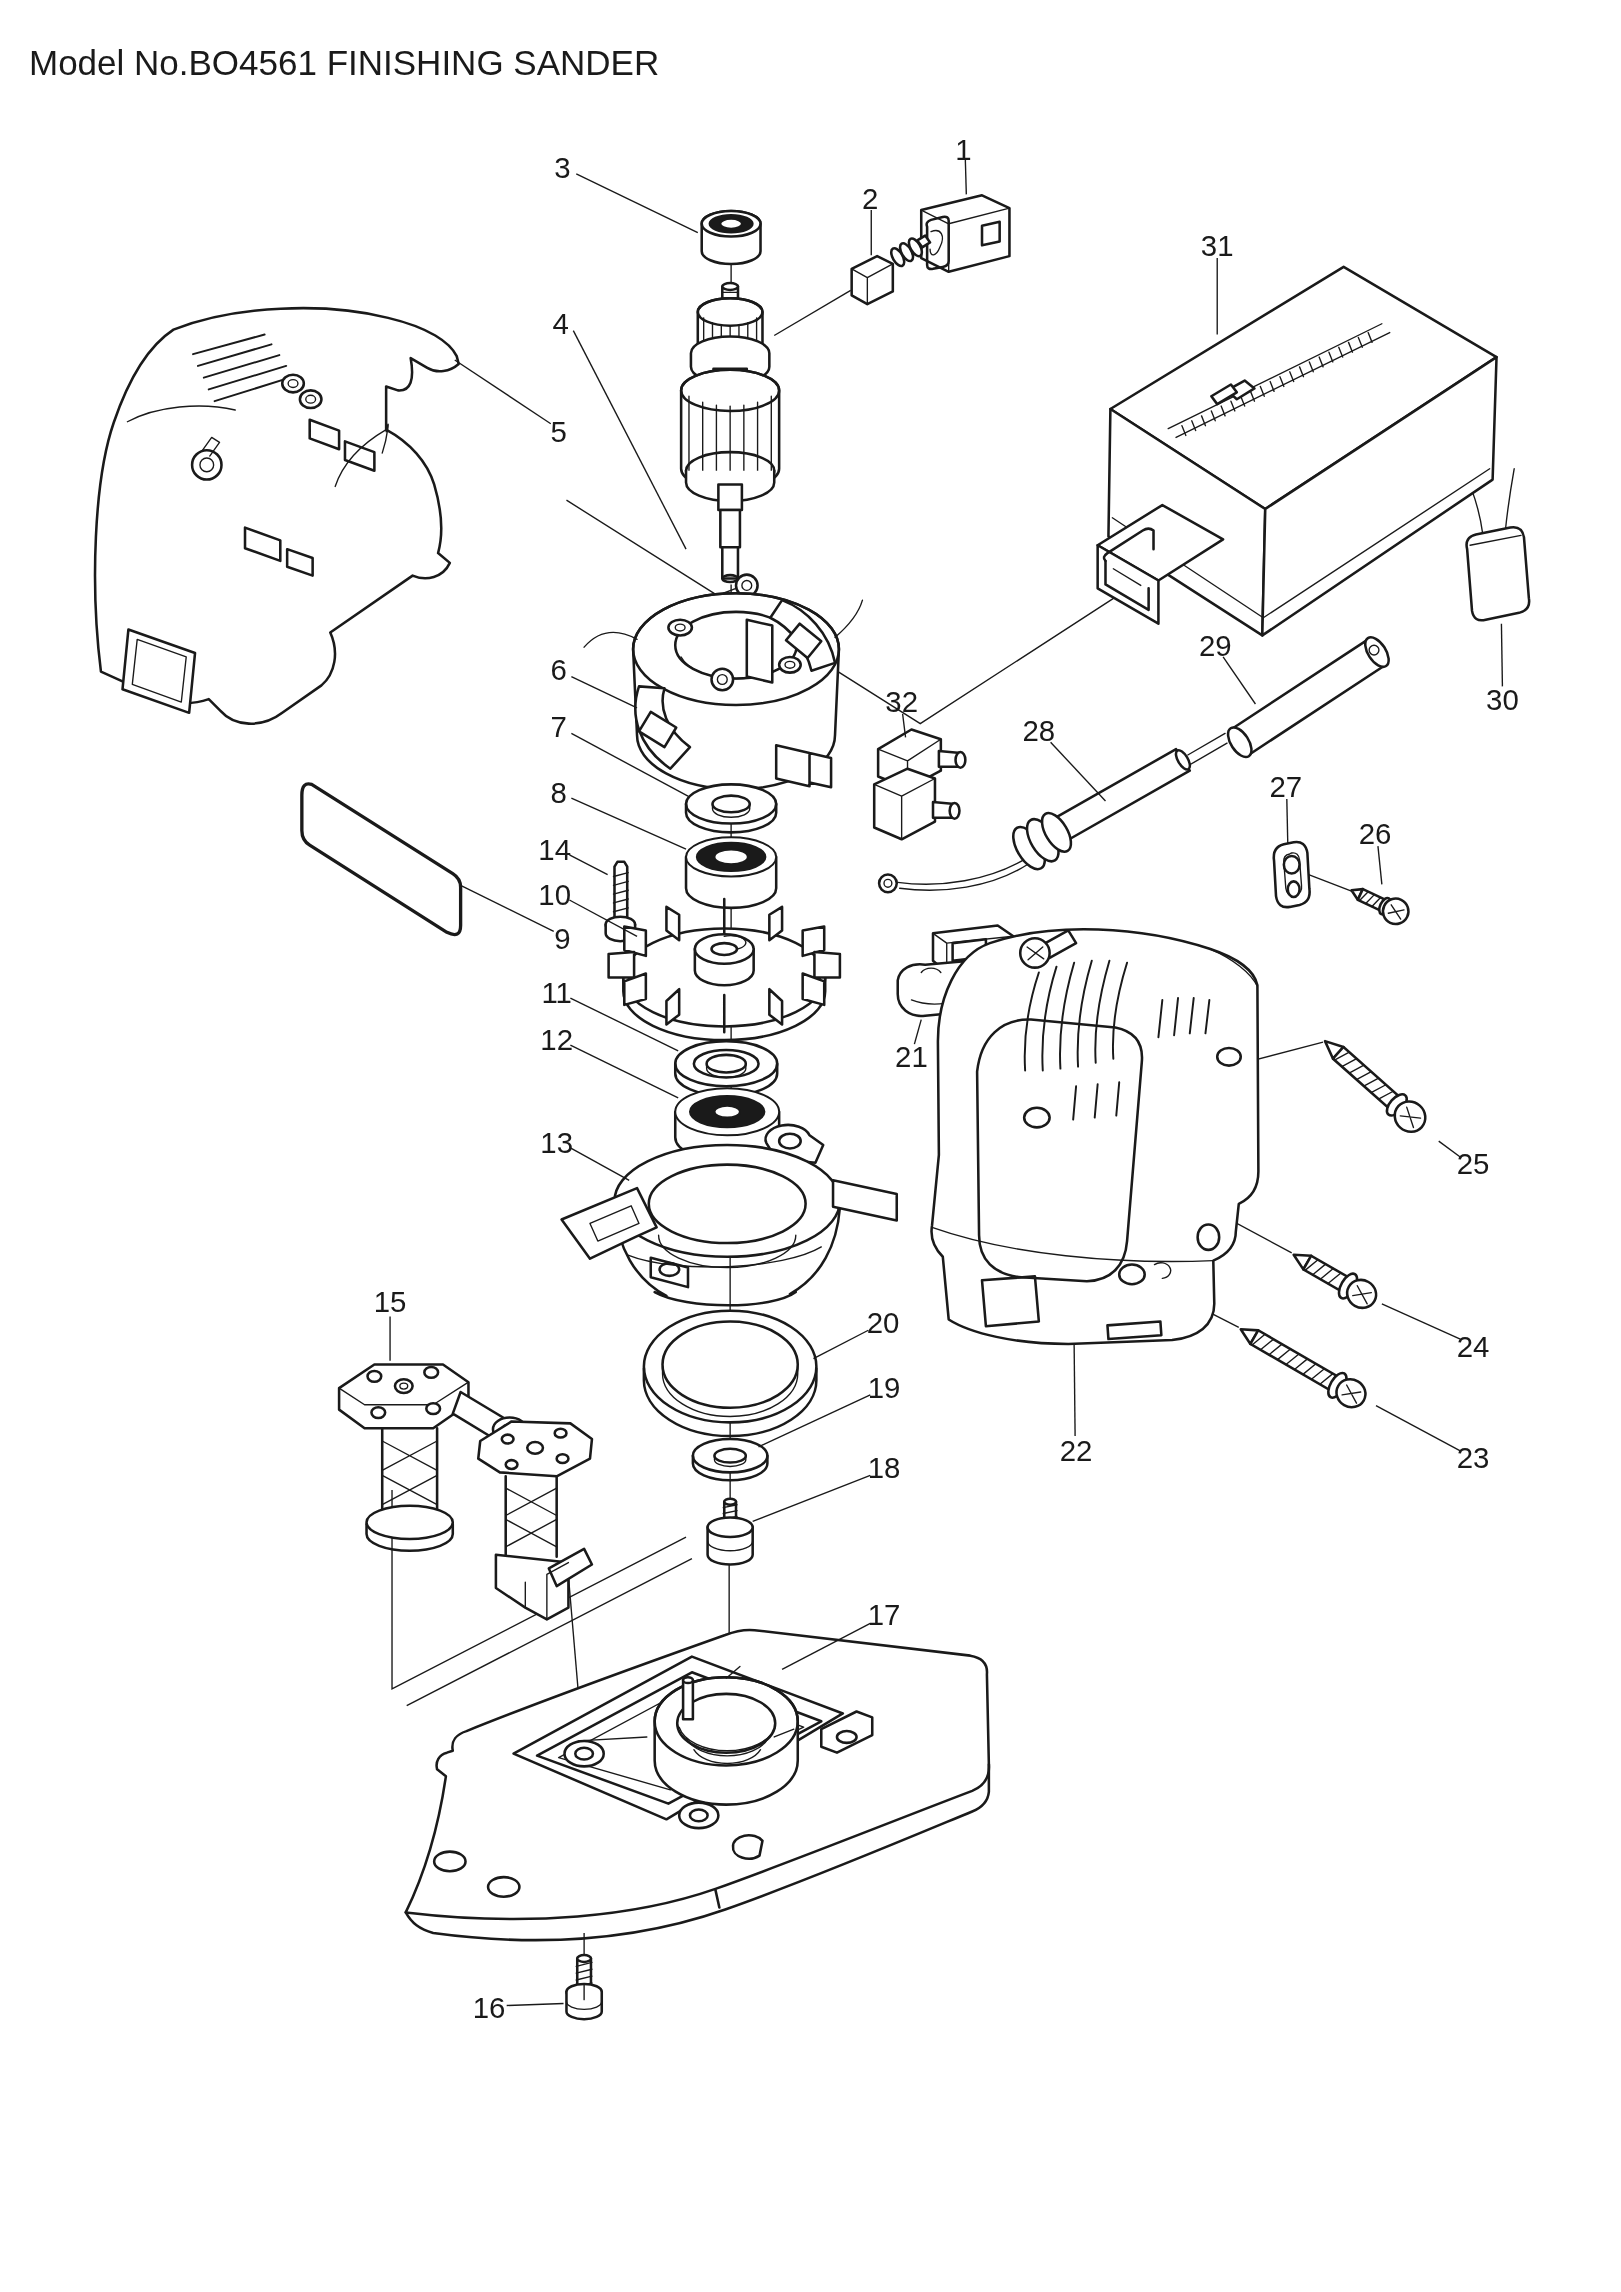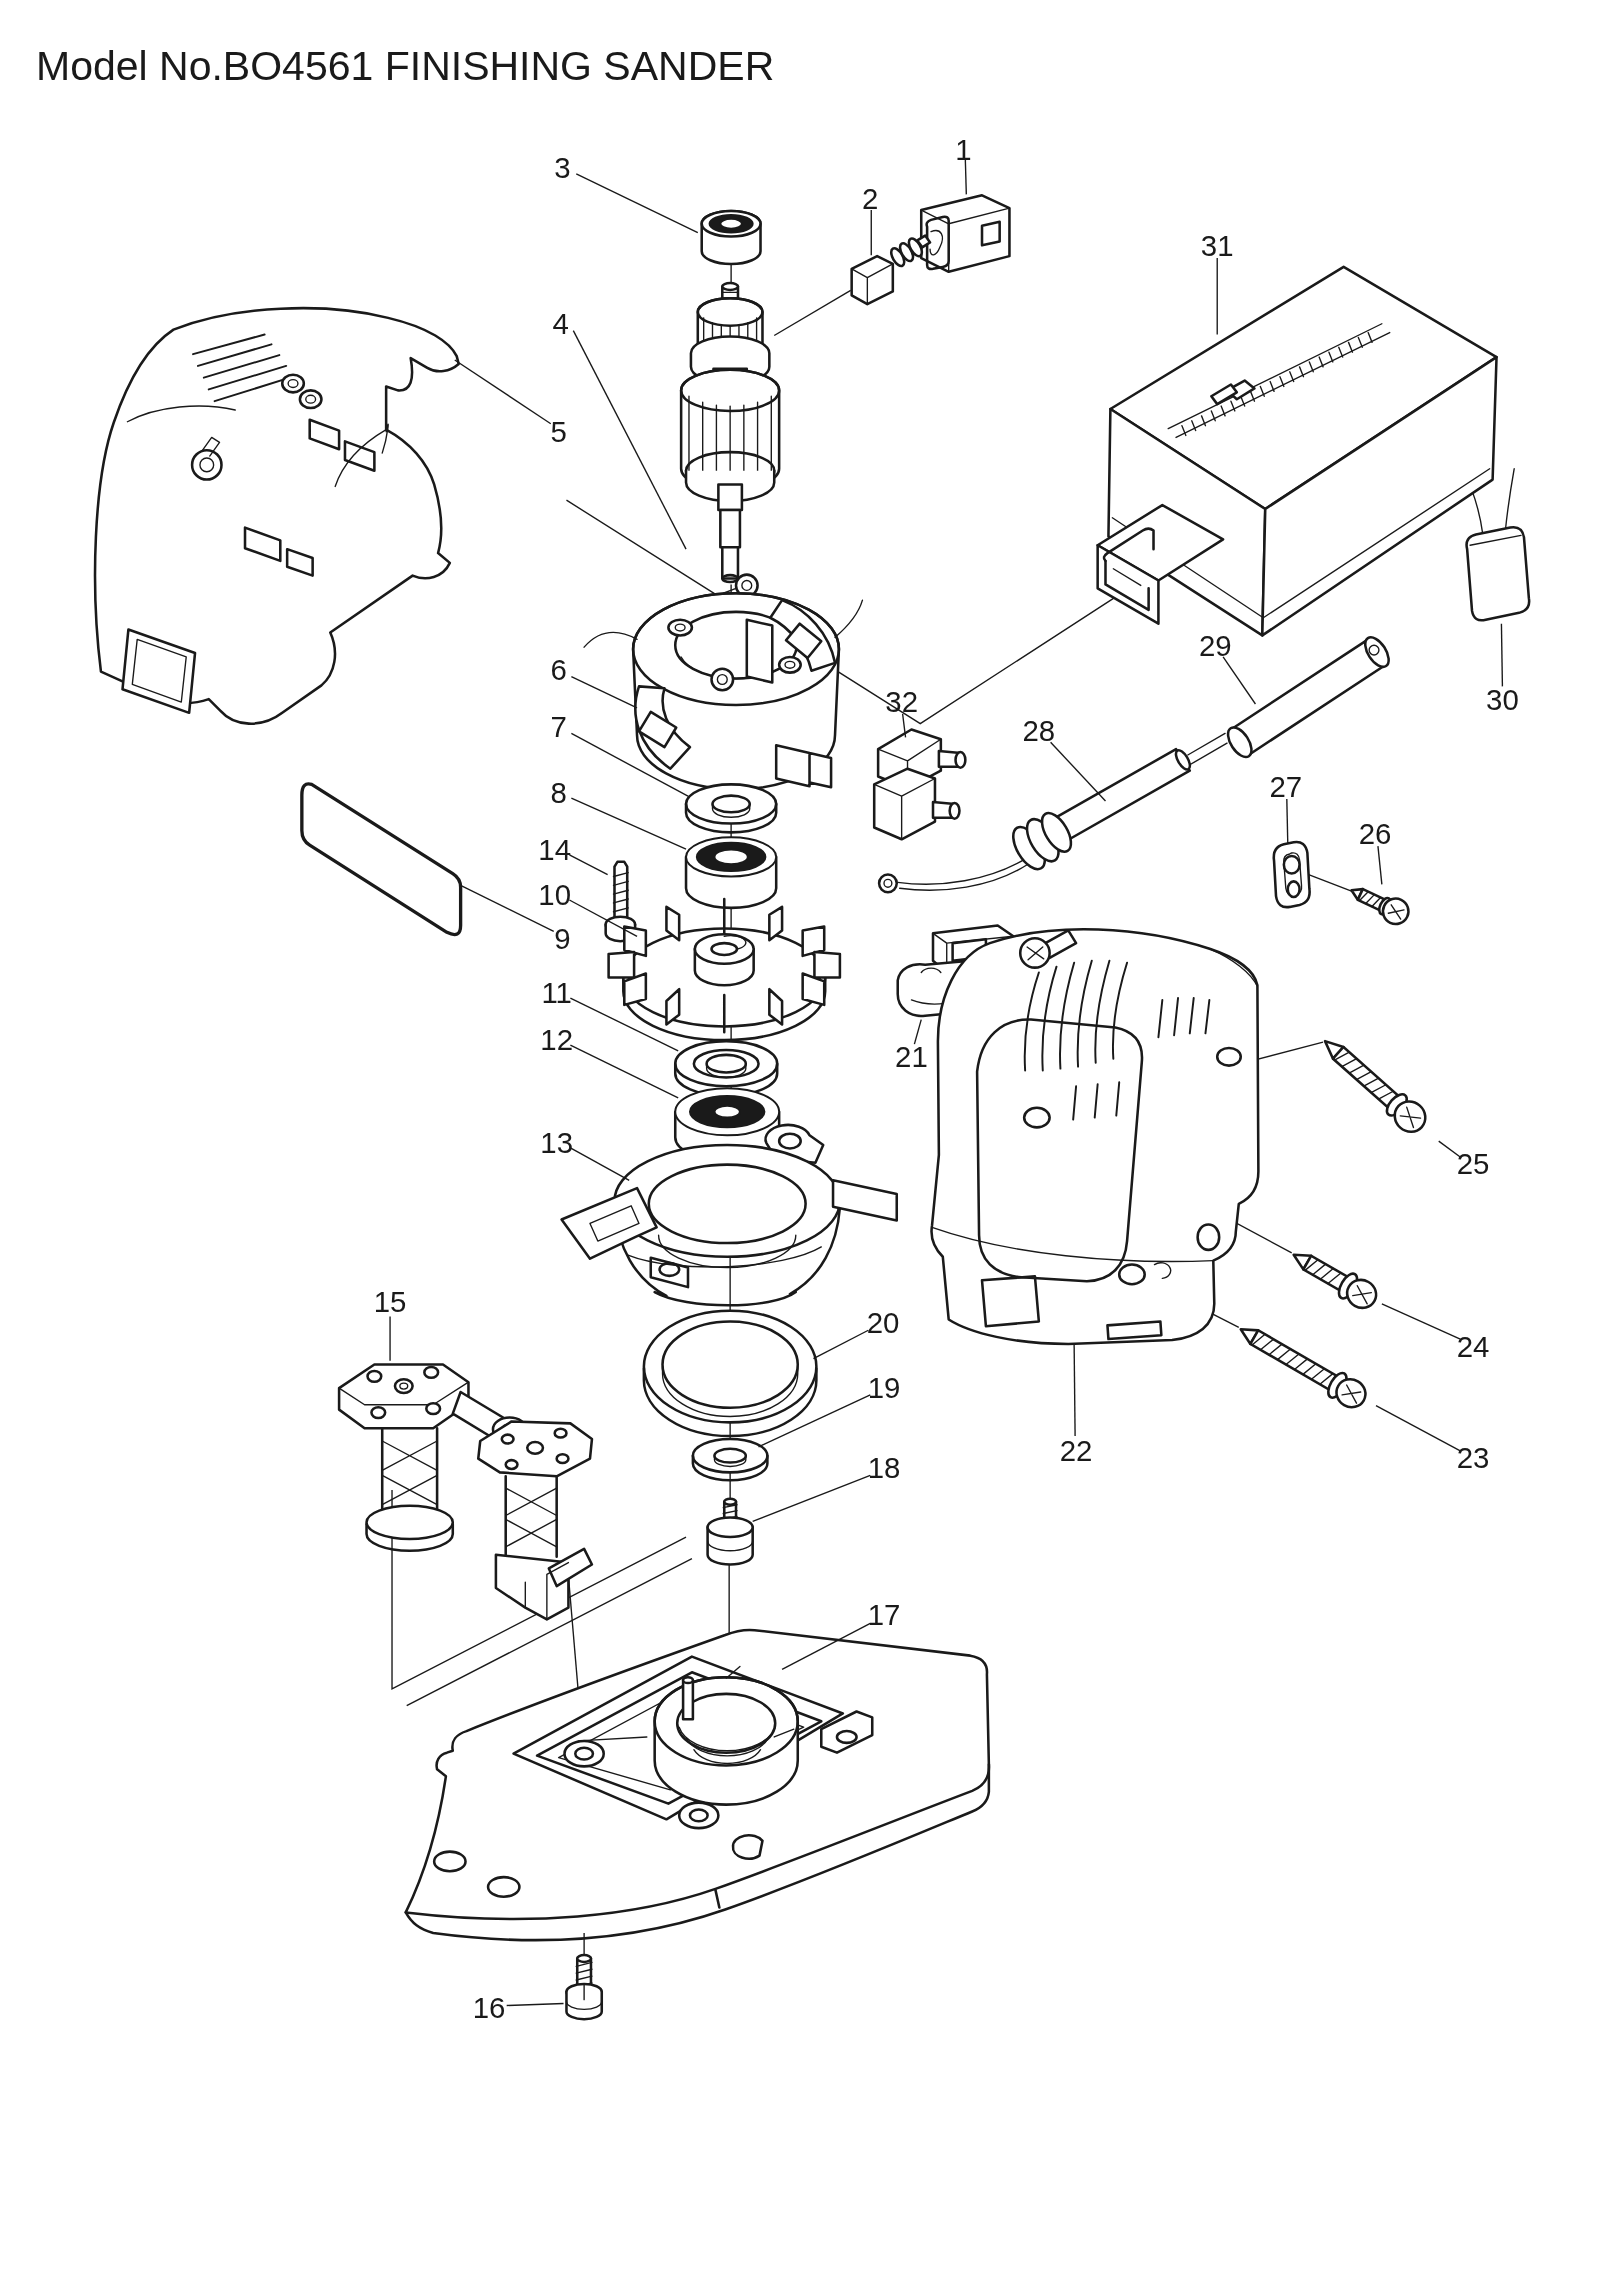--- a/index.html
+++ b/index.html
@@ -1,19 +1,19 @@
 <!DOCTYPE html>
 <html style="--ink: #1a1a1a; --bg: #ffffff;"><head>
 <meta charset="utf-8">
 <style>
   :root{ --ink:#1a1a1a; --bg:#ffffff; }
   html,body{margin:0;padding:0;background:var(--bg);}
   #page{position:relative;width:1621px;height:2293px;background:var(--bg);
         font-family:"Liberation Sans",sans-serif;overflow:hidden;}
-  #title{position:absolute;left:36px;top:43px;font-size:41px;font-weight:500;
+  #title{position:absolute;left:29px;top:43px;font-size:35px;font-weight:500;
          letter-spacing:0px;color:var(--ink);white-space:nowrap;}
   svg{position:absolute;left:0;top:0;}
   .c{fill:#fff;stroke:var(--ink);stroke-width:2.6;stroke-linejoin:round;stroke-linecap:round;}
   .n{fill:none;stroke:var(--ink);stroke-width:2.6;stroke-linejoin:round;stroke-linecap:round;}
   .t{fill:none;stroke:var(--ink);stroke-width:1.4;stroke-linejoin:round;stroke-linecap:round;}
   .t2{fill:none;stroke:var(--ink);stroke-width:2;stroke-linejoin:round;stroke-linecap:round;}
   .d{fill:var(--ink);stroke:none;}
   .w{fill:#fff;stroke:var(--ink);stroke-width:2;}
   .leader{fill:none;stroke:var(--ink);stroke-width:1.4;}
   .callout-num{font-family:"Liberation Sans",sans-serif;font-size:30px;fill:var(--ink);

